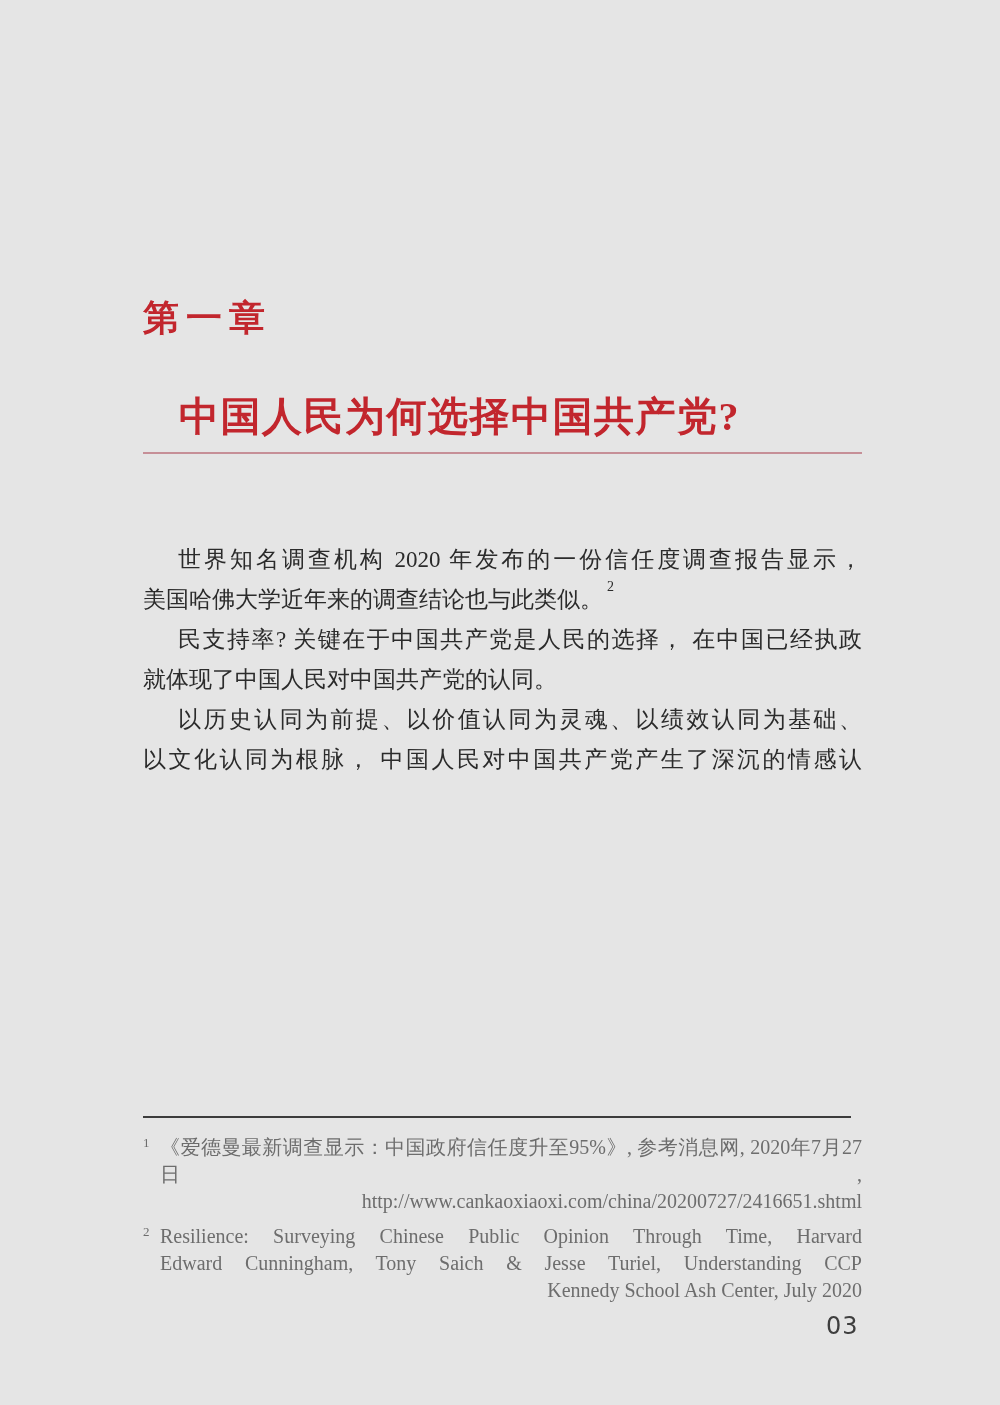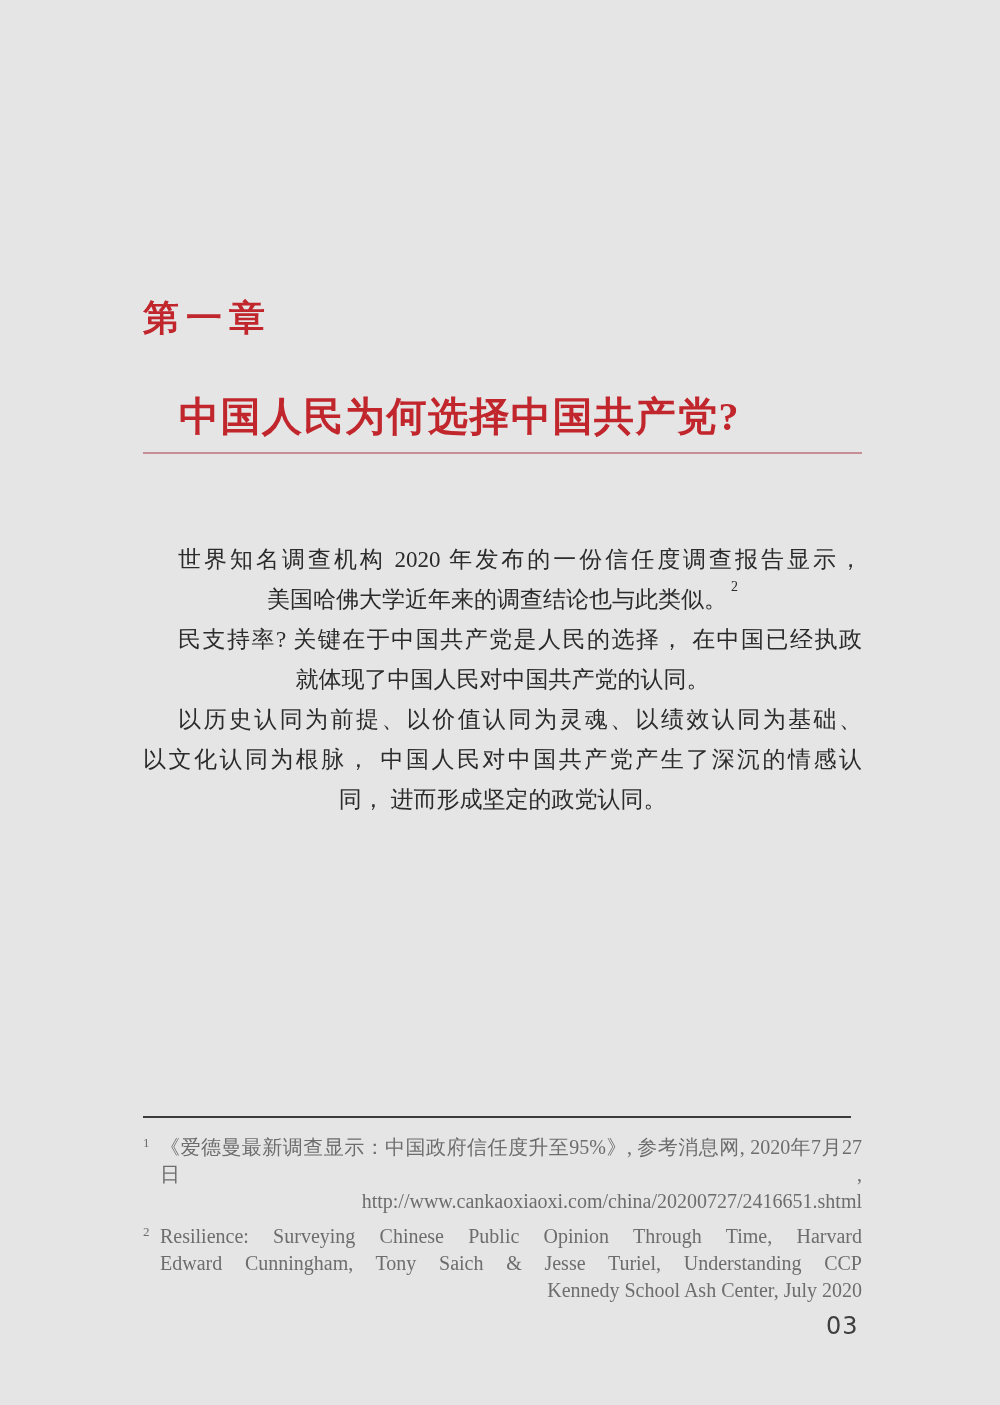--- a/index.html
+++ b/index.html
@@ -31,21 +31,21 @@
     white-space:nowrap;
   }
   .rule{
     position:absolute;left:143px;top:452px;
     width:719px;height:2px;background:var(--rule);
   }
   .body{
     position:absolute;left:143px;top:540px;width:719px;
     font-size:23px;line-height:40px;color:var(--body-text);
   }
-  .bline{text-align:center;}
+  .bline{text-align:left;}
   .bline.fill{text-align:justify;text-align-last:justify;}
   .para .bline:first-child{text-indent:35px;}
   .bline sup{
     font-size:14px;line-height:0;position:relative;top:-0.55em;
     margin-left:4px;
   }
   .divider{
     position:absolute;left:143px;top:1116px;
     width:708px;height:2px;background:var(--divider);
   }
@@ -79,21 +79,20 @@
         <div class="bline fill"><span>世界知名调查机构 2020 年发布的一份信任度调查报告显示，</span></div>
         <div class="bline"><span>美国哈佛大学近年来的调查结论也与此类似。</span><sup>2</sup></div>
       </div>
       <div class="para">
         <div class="bline fill"><span>民支持率? 关键在于中国共产党是人民的选择， 在中国已经执政</span></div>
         <div class="bline"><span>就体现了中国人民对中国共产党的认同。</span></div>
       </div>
       <div class="para">
         <div class="bline fill"><span>以历史认同为前提、以价值认同为灵魂、以绩效认同为基础、</span></div>
         <div class="bline fill"><span>以文化认同为根脉， 中国人民对中国共产党产生了深沉的情感认</span></div>
-        <div class="bline"><span>同， 进而形成坚定的政党认同。</span></div>
       </div>
     </div>
   <div class="divider"></div>
   <div class="footnotes" id="footnotes">
       <div class="footnote">
         <span class="fn-marker">1</span>
         <div class="fn-line fill">《爱德曼最新调查显示：中国政府信任度升至95%》, 参考消息网, 2020年7月27日,</div>
         <div class="fn-line">http://www.cankaoxiaoxi.com/china/20200727/2416651.shtml</div>
       </div>
       <div class="footnote">

